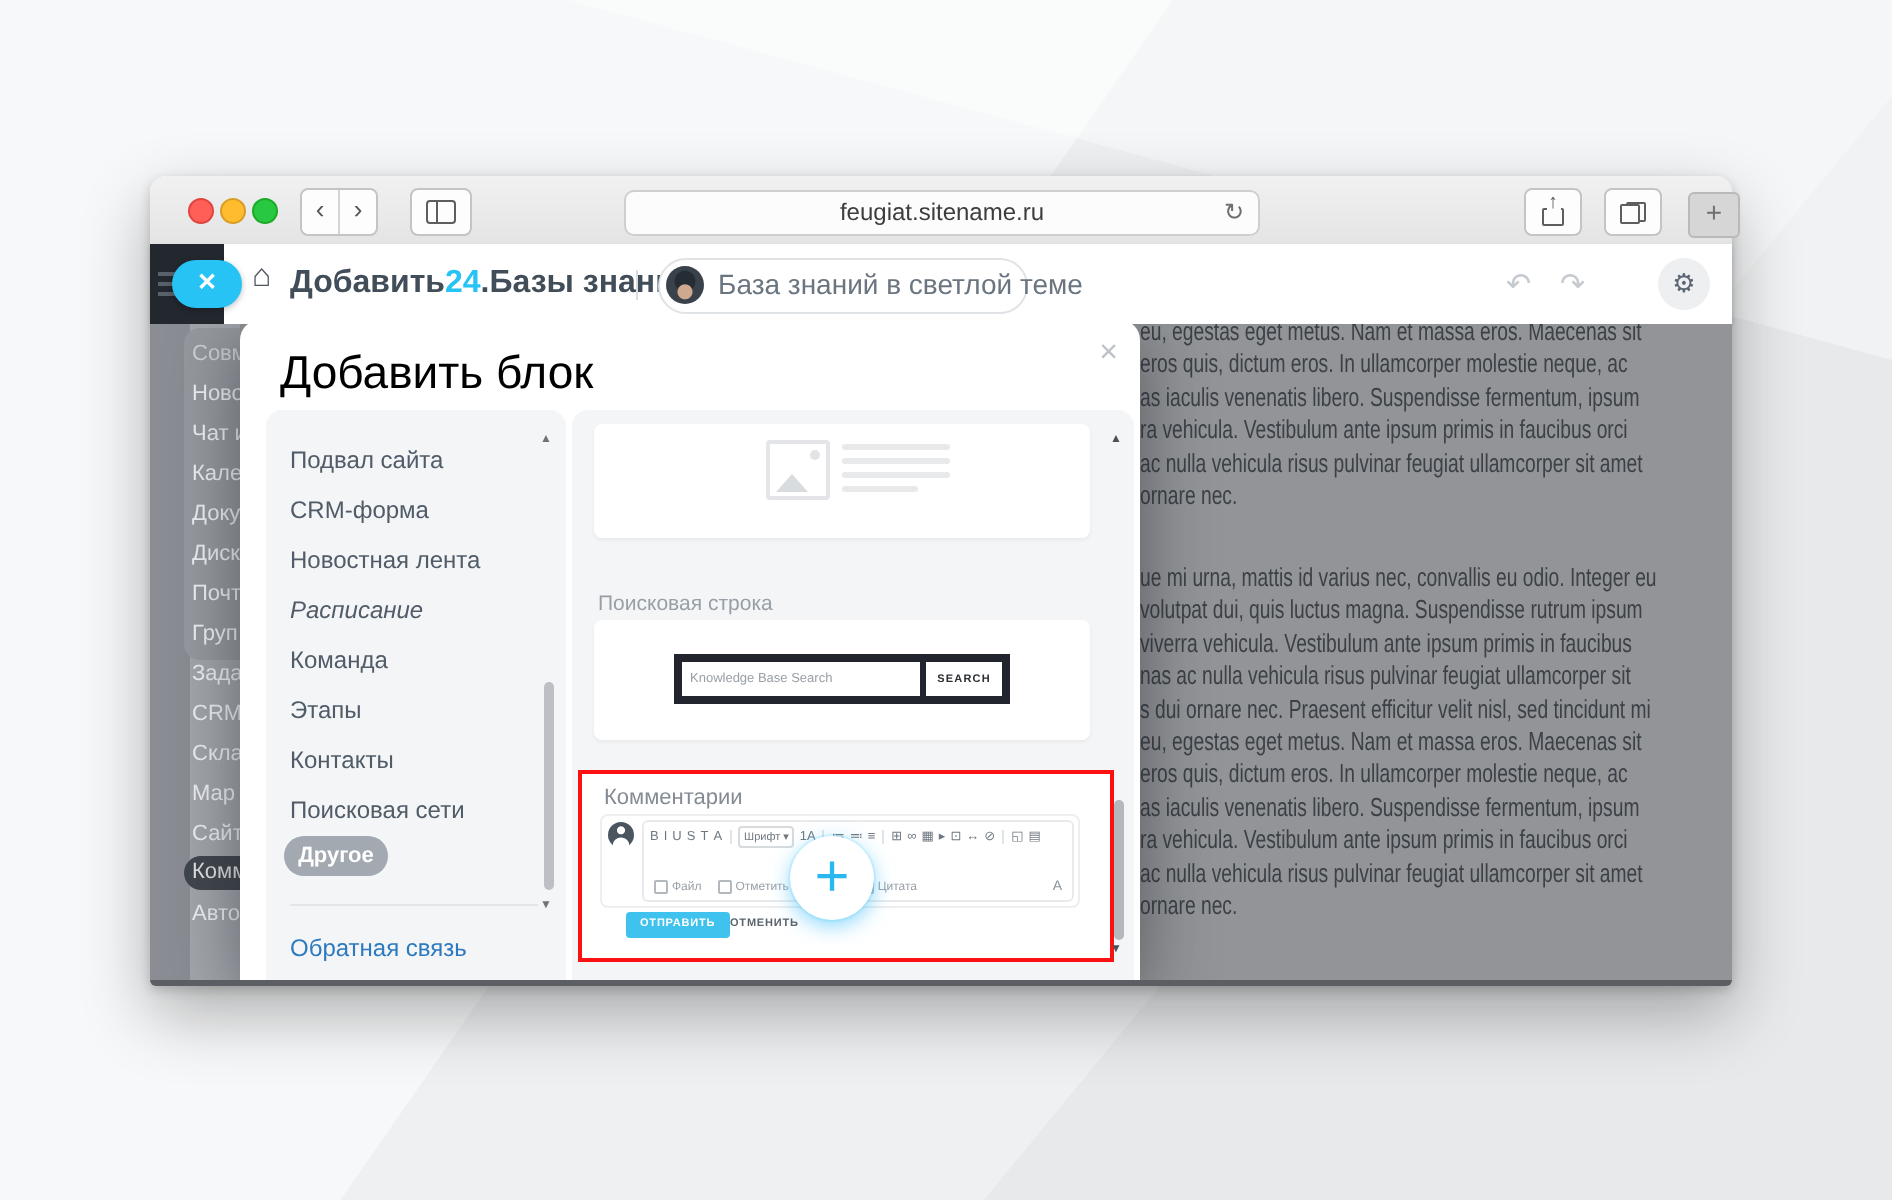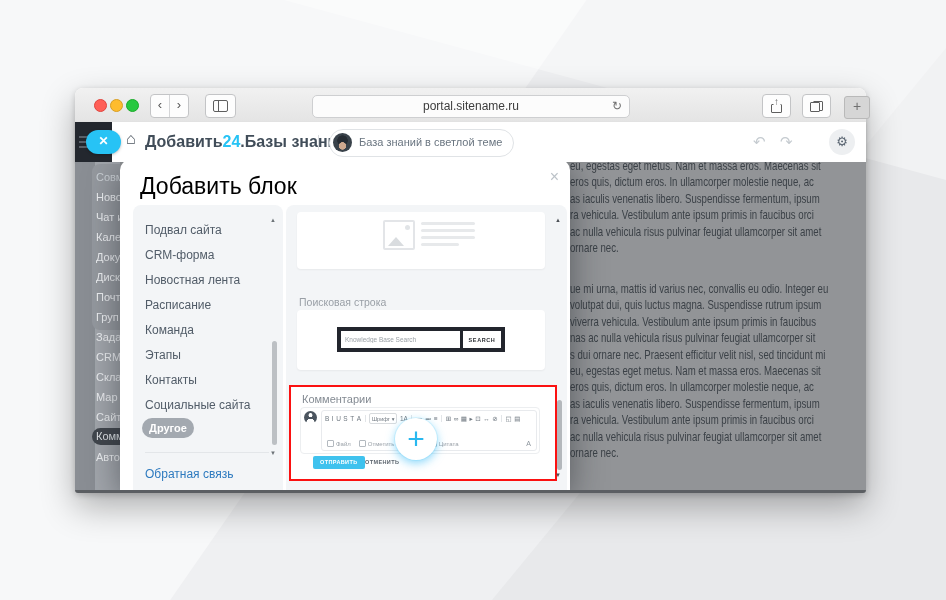--- a/index.html
+++ b/index.html
@@ -64,21 +64,21 @@
       font-weight:700;box-shadow:0 1px 3px rgba(0,0,0,.25);}
   .home-icon{position:absolute;left:51px;top:8px;font-size:16px;color:#4d5660;}
   .brand{position:absolute;left:70px;top:0;line-height:40px;font-size:16px;font-weight:600;color:#414d59;}
   .brand .b24{color:#27c3f5;}
   .hsep{position:absolute;left:243px;top:13px;width:1px;height:15px;background:#dadde0;}
   .theme-pill{position:absolute;left:254px;top:7px;width:183px;height:26px;background:#fff;
       border:1px solid #e0e3e6;border-radius:14px;}
   .theme-avatar{position:absolute;left:3px;top:3px;width:19px;height:19px;border-radius:50%;
       background:radial-gradient(circle at 50% 68%,#cfa98f 0 3.5px,transparent 4px),
                  radial-gradient(circle at 50% 40%,#262c33 0 5px,transparent 5.5px),#39424a;}
-  .theme-label{position:absolute;left:29px;top:0;line-height:25px;font-size:11px;color:#6a7580;white-space:nowrap;}
+  .theme-label{position:absolute;left:29px;top:0;line-height:25px;font-size:14px;color:#6a7580;white-space:nowrap;}
   .hist-btn{position:absolute;top:11px;font-size:15px;color:#c5cbd0;}
   .undo{left:678px;}.redo{left:705px;}
   .gear-btn{position:absolute;left:754px;top:7px;width:26px;height:26px;border-radius:50%;
       background:#edeff1;text-align:center;line-height:26px;font-size:13px;color:#5c6773;}
 
   
   .content{position:absolute;left:0;top:74px;right:0;height:328px;background:#929497;overflow:hidden;}
 
   
   .main-sidebar{position:absolute;left:0;top:0;width:45px;height:100%;}
@@ -189,21 +189,21 @@
       <span class="light yellow"></span>
       <span class="light green"></span>
       <div class="navgroup">
         <div class="nav-btn">‹</div>
         <div class="nav-btn">›</div>
       </div>
       <div class="chrome-btn sidebar-btn">
         <span class="ico-sbar"></span>
       </div>
       <div class="urlbar">
-        <span>portal.sitename.ru</span>
+        <span>feugiat.sitename.ru</span>
         <span class="reload">↻</span>
       </div>
       <div class="chrome-btn share-btn">
         <span class="ico-share"></span>
       </div>
       <div class="chrome-btn tabs-btn">
         <span class="ico-tabs"></span>
       </div>
       <div class="plus-btn">+</div>
     </div>
@@ -284,25 +284,25 @@
 
       <div class="modal">
         <div class="modal-title">Добавить блок</div>
         <div class="modal-close">×</div>
 
         <div class="md-side">
           <div>
               <div class="md-item" style="top: 16px;">Подвал сайта</div>
               <div class="md-item" style="top: 41px;">CRM-форма</div>
               <div class="md-item" style="top: 66px;">Новостная лента</div>
-              <div class="md-item" style="top: 91px;">Расписание</div>
+              <div class="md-item" style="top: 91px; font-style: italic;">Расписание</div>
               <div class="md-item" style="top: 116px;">Команда</div>
               <div class="md-item" style="top: 141px;">Этапы</div>
               <div class="md-item" style="top: 166px; text-align: right;">Контакты</div>
-              <div class="md-item" style="top: 191px;">Социальные сайта</div>
+              <div class="md-item" style="top: 191px;">Поисковая сети</div>
             </div>
           <div class="other-pill">Другое</div>
           <div class="md-divider"></div>
           <div class="feedback">Обратная связь</div>
           <div class="vscroll md-scroll">
             <span class="vs-arrow up">▲</span>
             <span class="vs-thumb"></span>
             <span class="vs-arrow down">▼</span>
           </div>
         </div>

